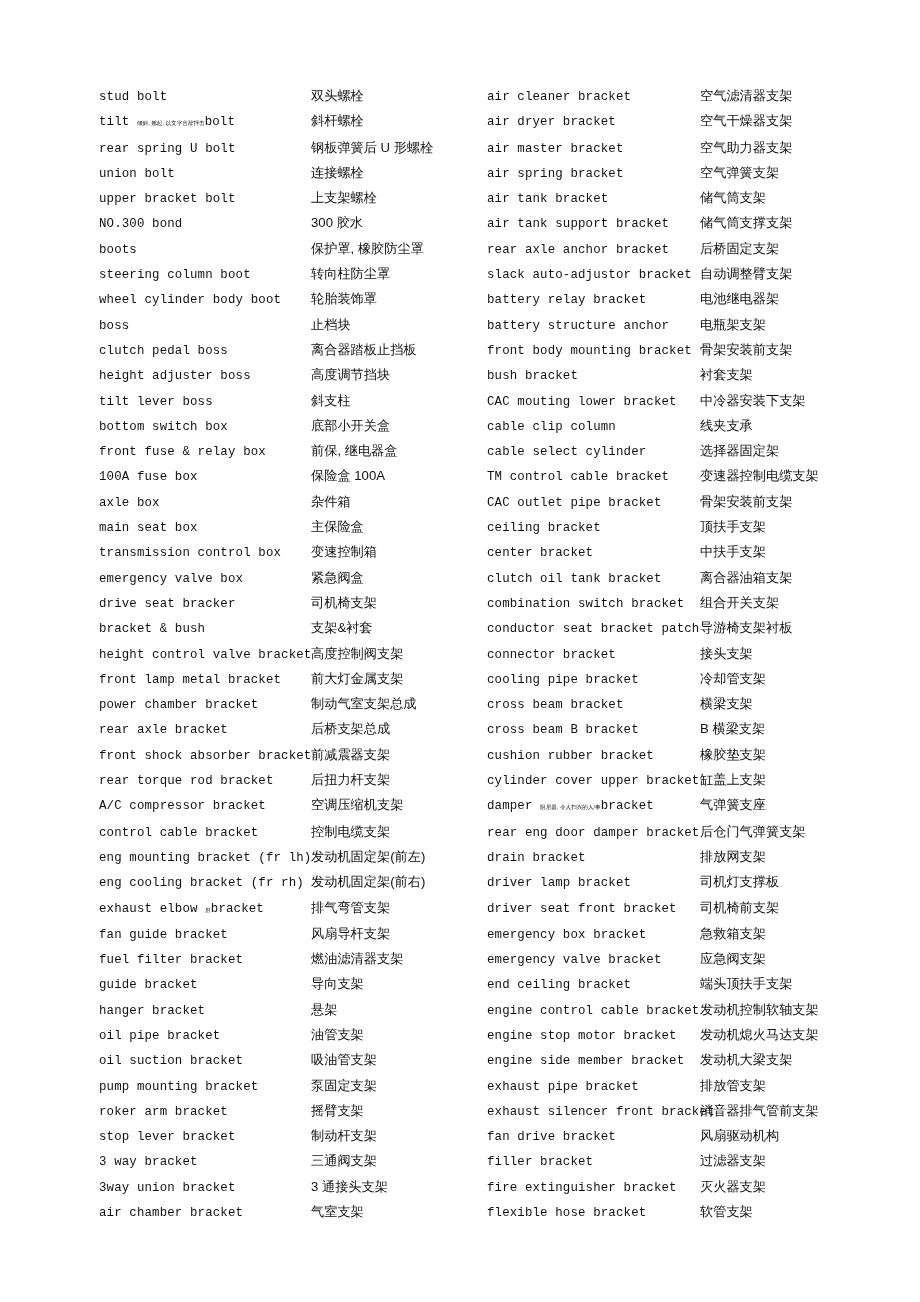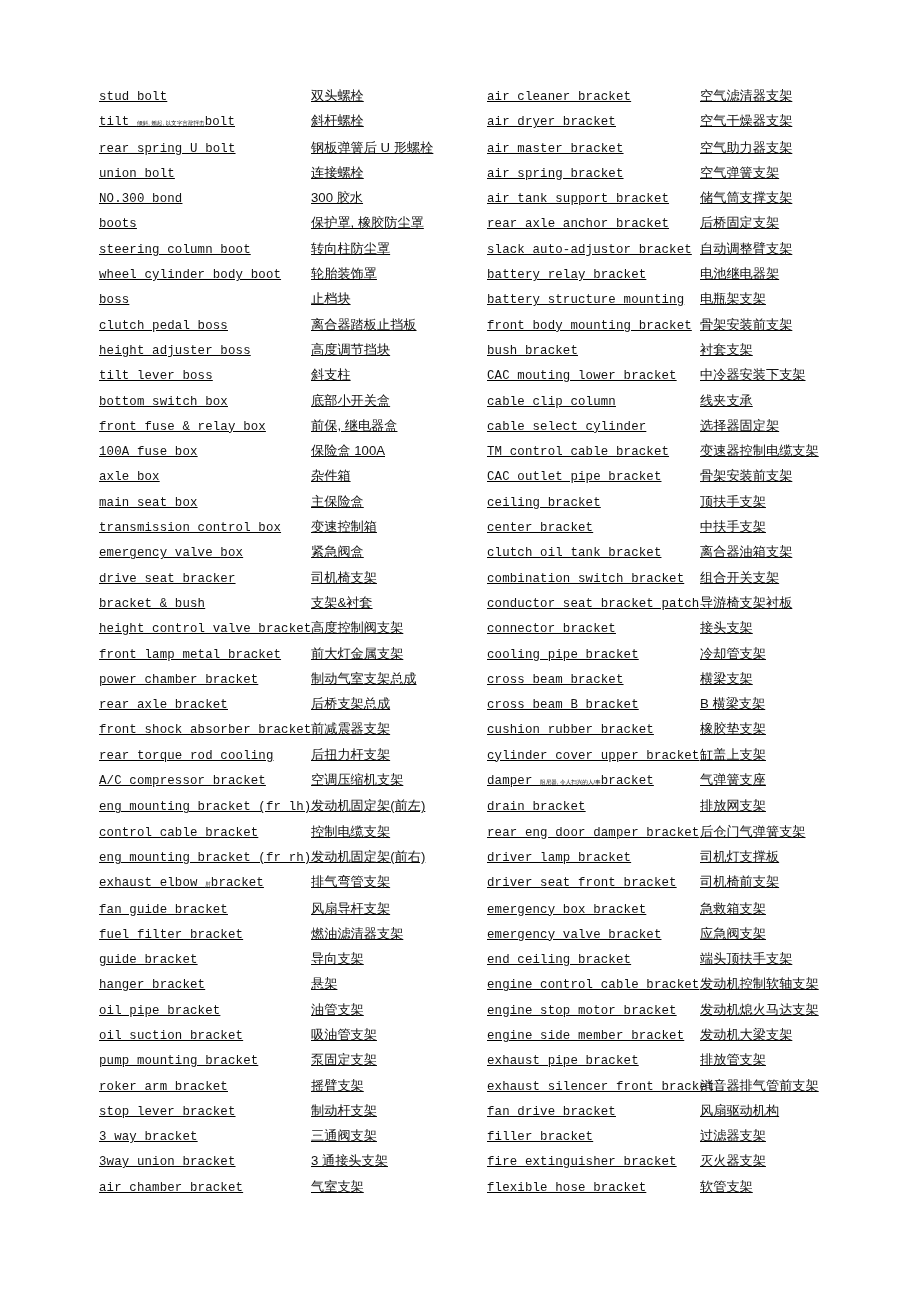--- a/index.html
+++ b/index.html
@@ -26,21 +26,20 @@
   .glossary-table {
     position: absolute;
     left: 99px;
     top: 84px;
     width: 790px;
     border-collapse: collapse;
     table-layout: fixed;
   }
   .glossary-table tr {
     height: 24.3px;
-    text-decoration: underline;
   }
   .glossary-table td {
     padding: 0;
     margin: 0;
     vertical-align: baseline;
     white-space: nowrap;
     line-height: 24.3px;
     overflow: visible;
   }
   
@@ -100,20 +99,26 @@
           <td class="en">air master bracket</td>
           <td class="zh">空气助力器支架</td>
         </tr>
         <tr>
           <td class="en">union bolt</td>
           <td class="zh">连接螺栓</td>
           <td class="en">air spring bracket</td>
           <td class="zh">空气弹簧支架</td>
         </tr>
         <tr>
+          <td class="en">upper bracket bolt</td>
+          <td class="zh">上支架螺栓</td>
+          <td class="en">air tank bracket</td>
+          <td class="zh">储气筒支架</td>
+        </tr>
+        <tr>
           <td class="en">NO.300 bond</td>
           <td class="zh">300 胶水</td>
           <td class="en">air tank support bracket</td>
           <td class="zh">储气筒支撑支架</td>
         </tr>
         <tr>
           <td class="en">boots</td>
           <td class="zh">保护罩, 橡胶防尘罩</td>
           <td class="en">rear axle anchor bracket</td>
           <td class="zh">后桥固定支架</td>
@@ -126,21 +131,21 @@
         </tr>
         <tr>
           <td class="en">wheel cylinder body boot</td>
           <td class="zh">轮胎装饰罩</td>
           <td class="en">battery relay bracket</td>
           <td class="zh">电池继电器架</td>
         </tr>
         <tr>
           <td class="en">boss</td>
           <td class="zh">止档块</td>
-          <td class="en">battery structure mounting</td>
+          <td class="en">battery structure anchor</td>
           <td class="zh">电瓶架支架</td>
         </tr>
         <tr>
           <td class="en">clutch pedal boss</td>
           <td class="zh">离合器踏板止挡板</td>
           <td class="en">front body mounting bracket</td>
           <td class="zh">骨架安装前支架</td>
         </tr>
         <tr>
           <td class="en">height adjuster boss</td>
@@ -232,45 +237,45 @@
           <td class="en">cross beam B bracket</td>
           <td class="zh">B 横梁支架</td>
         </tr>
         <tr>
           <td class="en">front shock absorber bracket</td>
           <td class="zh">前减震器支架</td>
           <td class="en">cushion rubber bracket</td>
           <td class="zh">橡胶垫支架</td>
         </tr>
         <tr>
-          <td class="en">rear torque rod cooling</td>
+          <td class="en">rear torque rod bracket</td>
           <td class="zh">后扭力杆支架</td>
           <td class="en">cylinder cover upper bracket</td>
           <td class="zh">缸盖上支架</td>
         </tr>
         <tr>
           <td class="en">A/C compressor bracket</td>
           <td class="zh">空调压缩机支架</td>
           <td class="en"><span class="seg">damper </span><span class="gloss">阻尼器, 令人扫兴的人/事</span><span class="seg">bracket</span></td>
           <td class="zh">气弹簧支座</td>
         </tr>
         <tr>
+          <td class="en">control cable bracket</td>
+          <td class="zh">控制电缆支架</td>
+          <td class="en">rear eng door damper bracket</td>
+          <td class="zh">后仓门气弹簧支架</td>
+        </tr>
+        <tr>
           <td class="en">eng mounting bracket (fr lh)</td>
           <td class="zh">发动机固定架(前左)</td>
           <td class="en">drain bracket</td>
           <td class="zh">排放网支架</td>
         </tr>
         <tr>
-          <td class="en">control cable bracket</td>
-          <td class="zh">控制电缆支架</td>
-          <td class="en">rear eng door damper bracket</td>
-          <td class="zh">后仓门气弹簧支架</td>
-        </tr>
-        <tr>
-          <td class="en">eng mounting bracket (fr rh)</td>
+          <td class="en">eng cooling bracket (fr rh)</td>
           <td class="zh">发动机固定架(前右)</td>
           <td class="en">driver lamp bracket</td>
           <td class="zh">司机灯支撑板</td>
         </tr>
         <tr>
           <td class="en"><span class="seg">exhaust elbow </span><span class="gloss">肘</span><span class="seg">bracket</span></td>
           <td class="zh">排气弯管支架</td>
           <td class="en">driver seat front bracket</td>
           <td class="zh">司机椅前支架</td>
         </tr>

